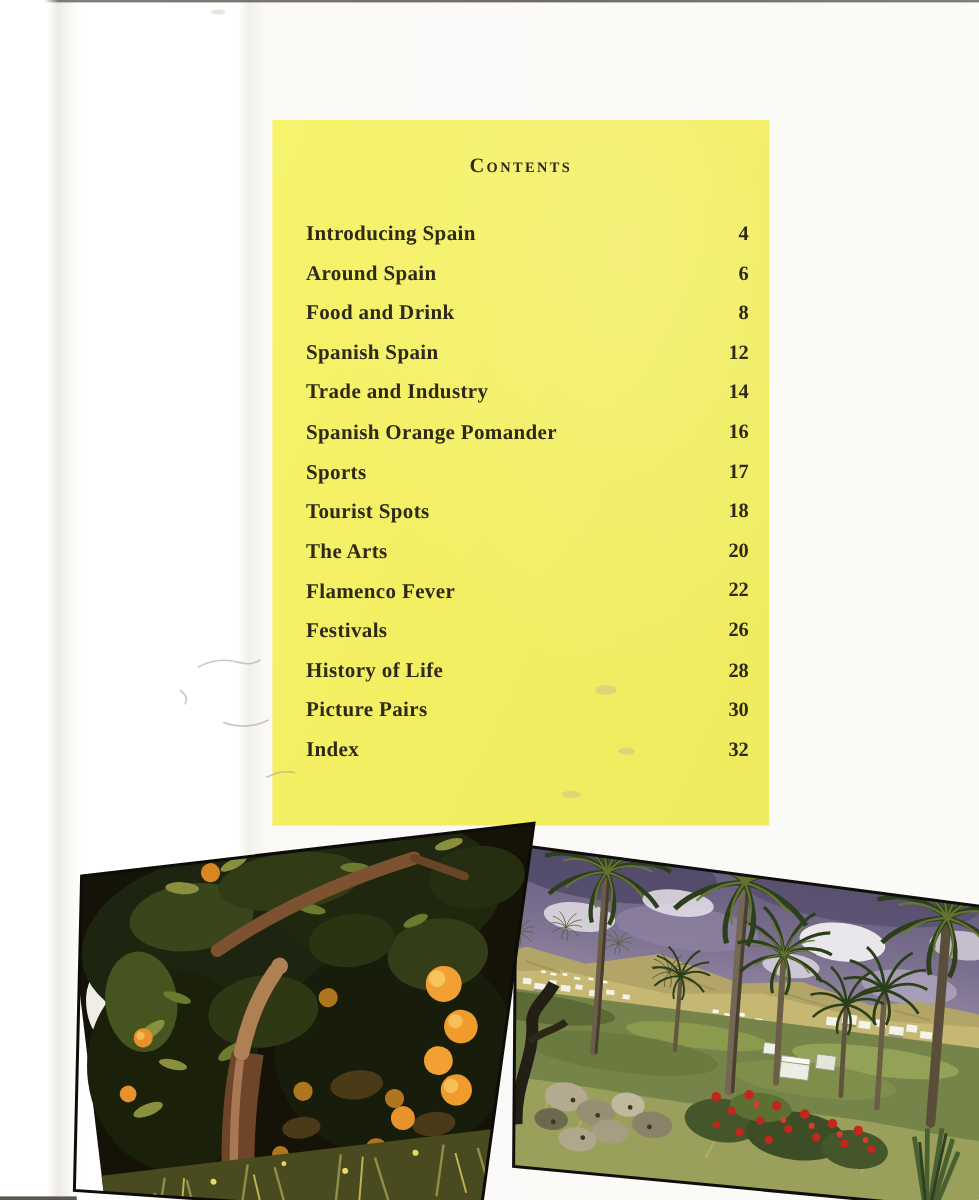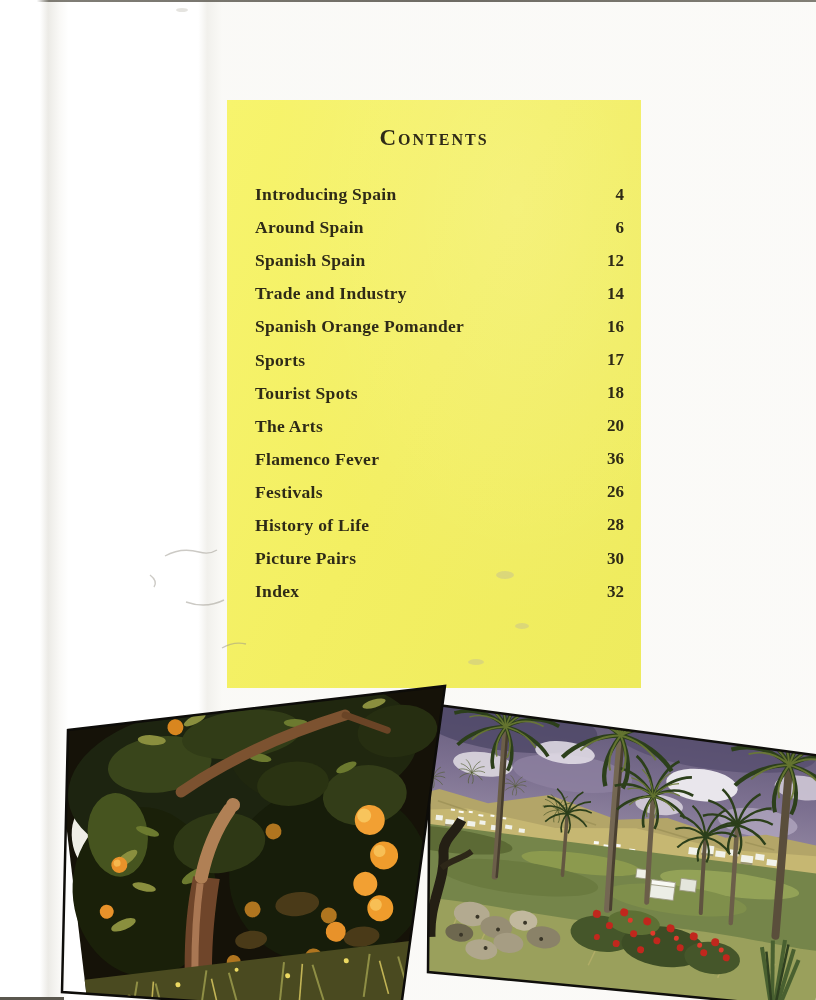--- a/index.html
+++ b/index.html
@@ -11,21 +11,21 @@
       linear-gradient(90deg, rgba(0,0,0,0) 24.3%, rgba(222,220,210,.42) 25.4%, rgba(246,245,240,.55) 27.2%, rgba(248,247,243,.6) 100%),
       #ffffff;}
   .scan-top-line{position:absolute;top:0;left:0;width:816px;height:2px;z-index:6;
       background:linear-gradient(90deg, transparent 0%, transparent 4.5%, #6a675e 6%, #55524a 55%, #6c695f 100%);opacity:.85;}
   .scan-bottom-line{position:absolute;bottom:0;left:0;width:64px;height:3px;background:#5a574e;z-index:6;}
   .panel{position:absolute;left:227px;top:100px;width:414px;height:588px;z-index:1;
       background:
         radial-gradient(ellipse at 70% 18%, rgba(255,255,255,0.16), rgba(255,255,255,0) 60%),
         linear-gradient(115deg, #f7f46d 0%, #f3ef62 48%, #eeeb5e 100%);}
   .panel-title{display:block;padding-top:24px;text-align:center;
-      font-variant:small-caps;font-weight:700;font-size:23px;line-height:28px;
+      font-variant:small-caps;font-weight:700;font-size:17px;line-height:28px;
       letter-spacing:2px;color:#2e2a17;}
   .toc{position:absolute;left:0;right:0;top:78px;}
   .row{display:flex;justify-content:space-between;align-items:center;
       height:33.1px;padding-left:28px;padding-right:17px;}
   .lbl{font-weight:700;font-size:17.5px;letter-spacing:.3px;color:#2e2a17;}
   .num{font-weight:700;font-size:17px;color:#2e2a17;}
   .smudges{position:absolute;left:0;top:0;z-index:2;pointer-events:none;}
   .photo{position:absolute;z-index:3;}
   .photo.left{left:55px;top:680px;}
   .photo.right{left:420px;top:695px;z-index:2;}
@@ -45,20 +45,24 @@
         <div class="row">
           <span class="lbl">Introducing Spain</span>
           <span class="num">4</span>
         </div>
 
         <div class="row">
           <span class="lbl">Around Spain</span>
           <span class="num">6</span>
         </div>
 
+        <div class="row">
+          <span class="lbl">Food and Drink</span>
+          <span class="num">8</span>
+        </div>
 
 
         <div class="row">
           <span class="lbl">Spanish Spain</span>
           <span class="num">12</span>
         </div>
 
         <div class="row">
           <span class="lbl">Trade and Industry</span>
           <span class="num">14</span>
@@ -79,21 +83,21 @@
           <span class="num">18</span>
         </div>
 
         <div class="row">
           <span class="lbl">The Arts</span>
           <span class="num">20</span>
         </div>
 
         <div class="row">
           <span class="lbl">Flamenco Fever</span>
-          <span class="num">36</span>
+          <span class="num">22</span>
         </div>
 
         <div class="row">
           <span class="lbl">Festivals</span>
           <span class="num">26</span>
         </div>
 
         <div class="row">
           <span class="lbl">History of Life</span>
           <span class="num">28</span>

